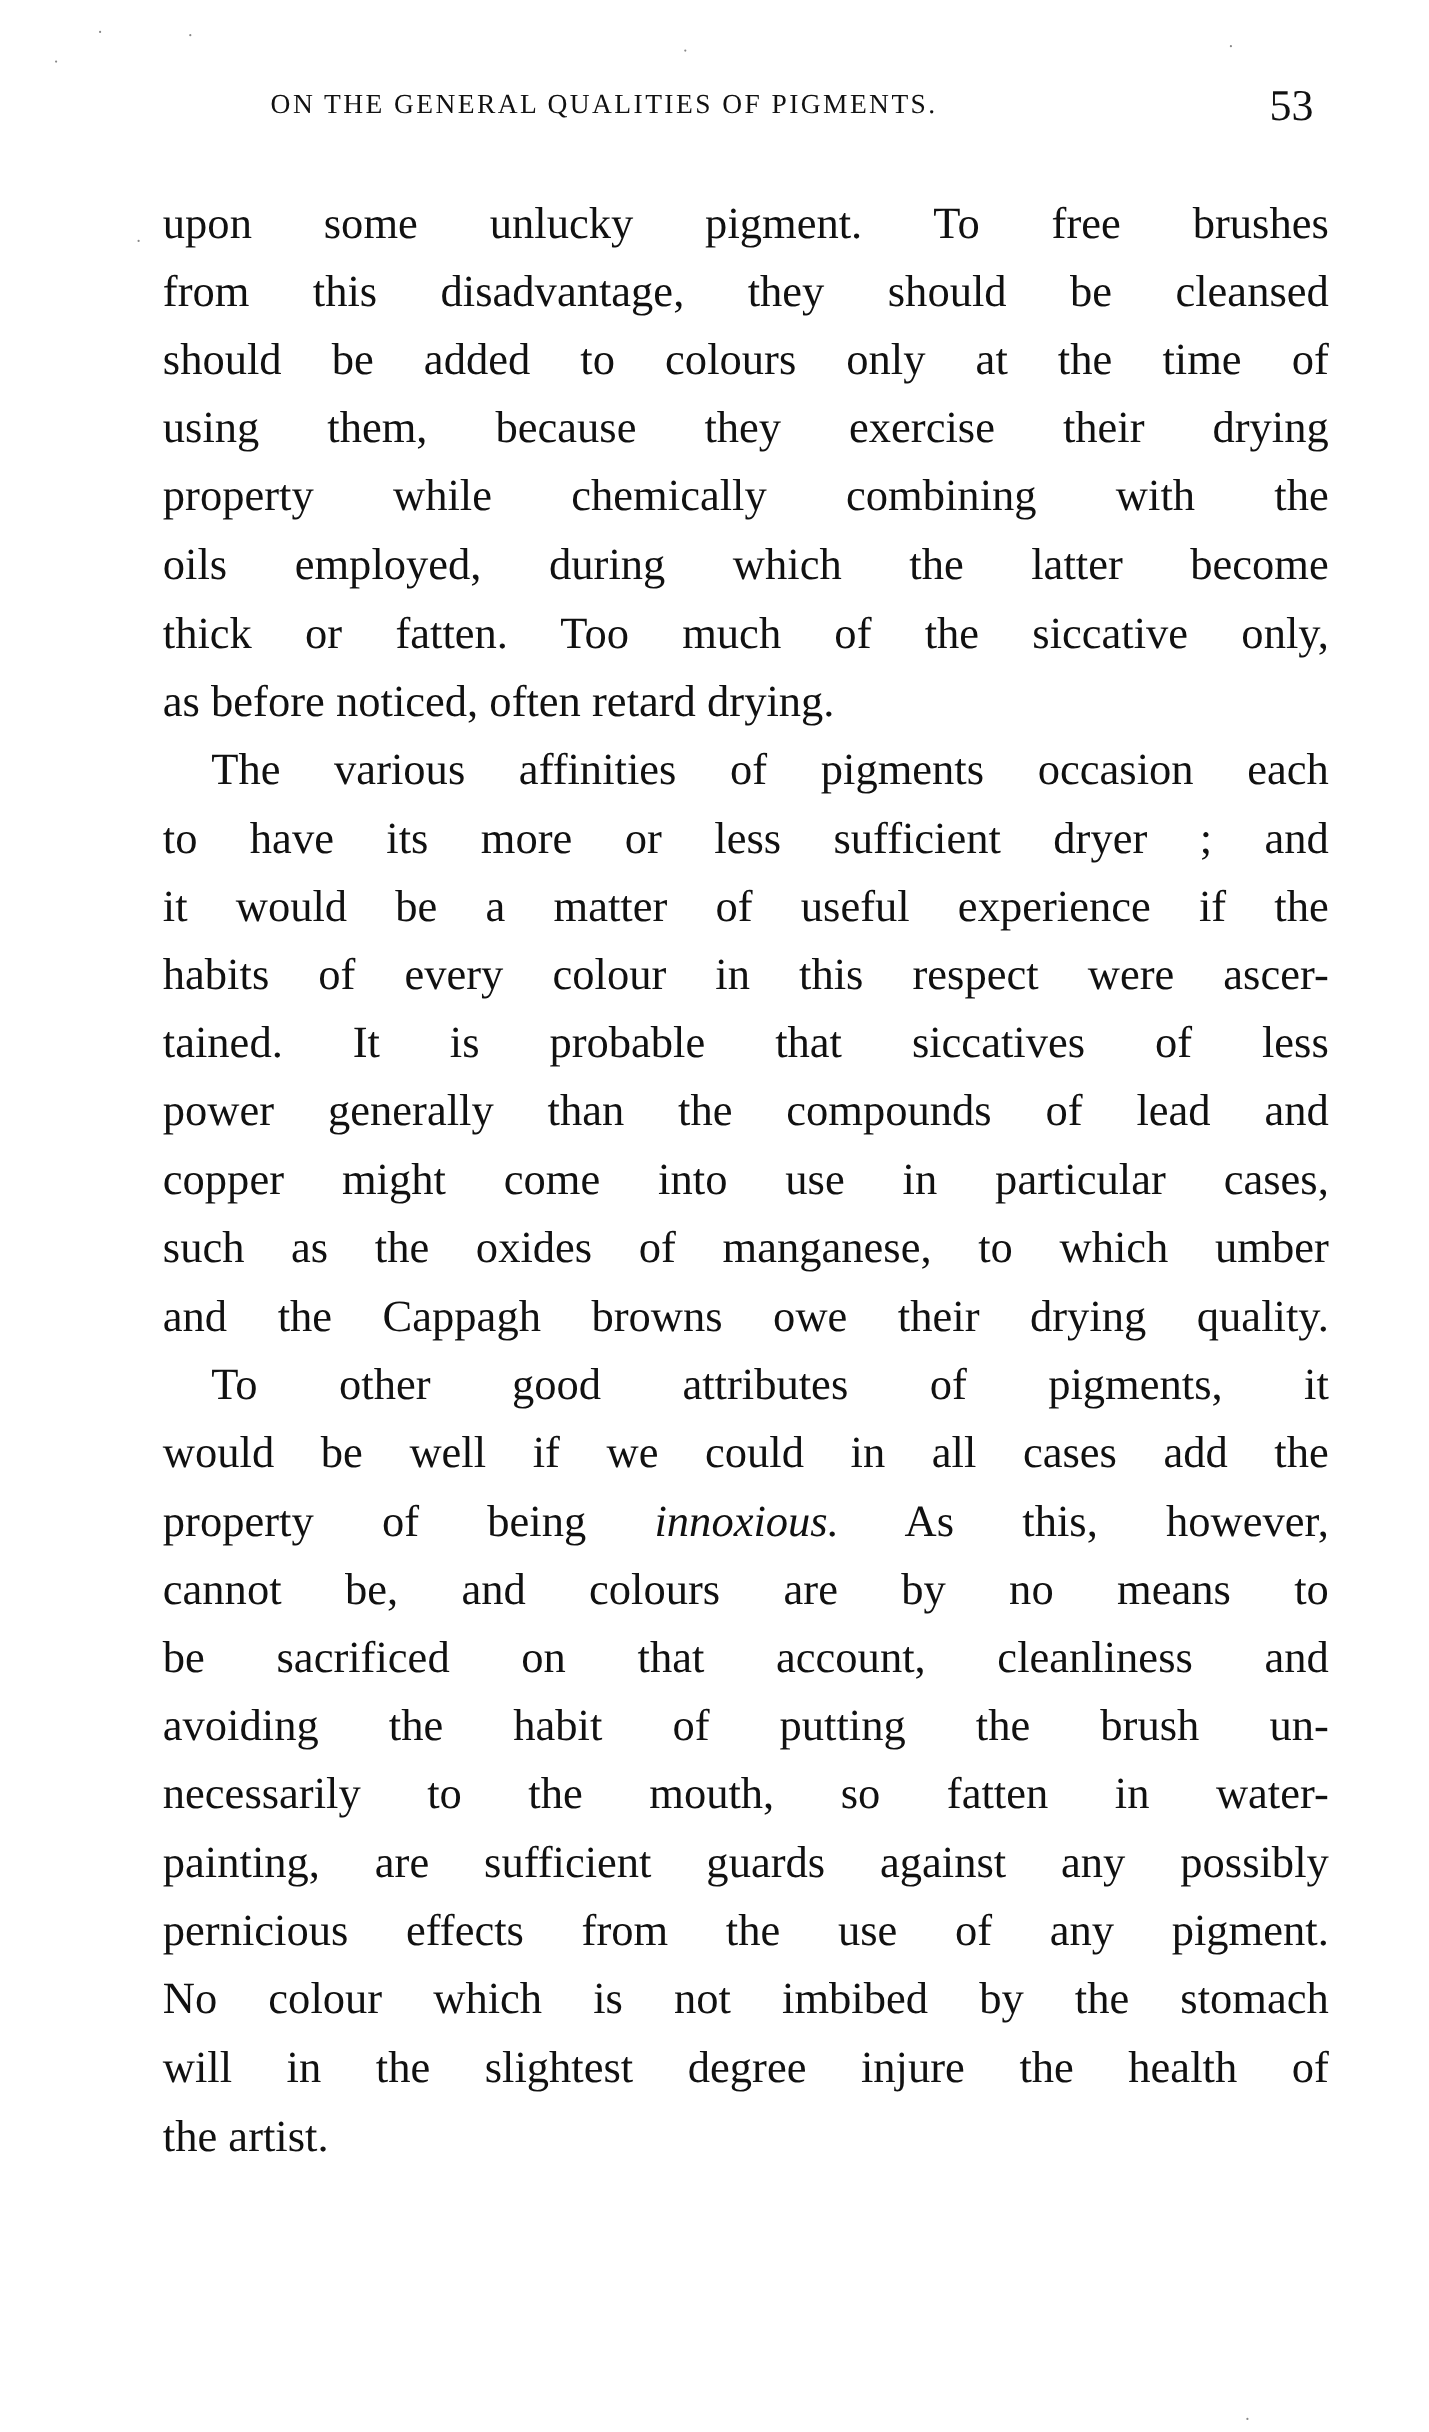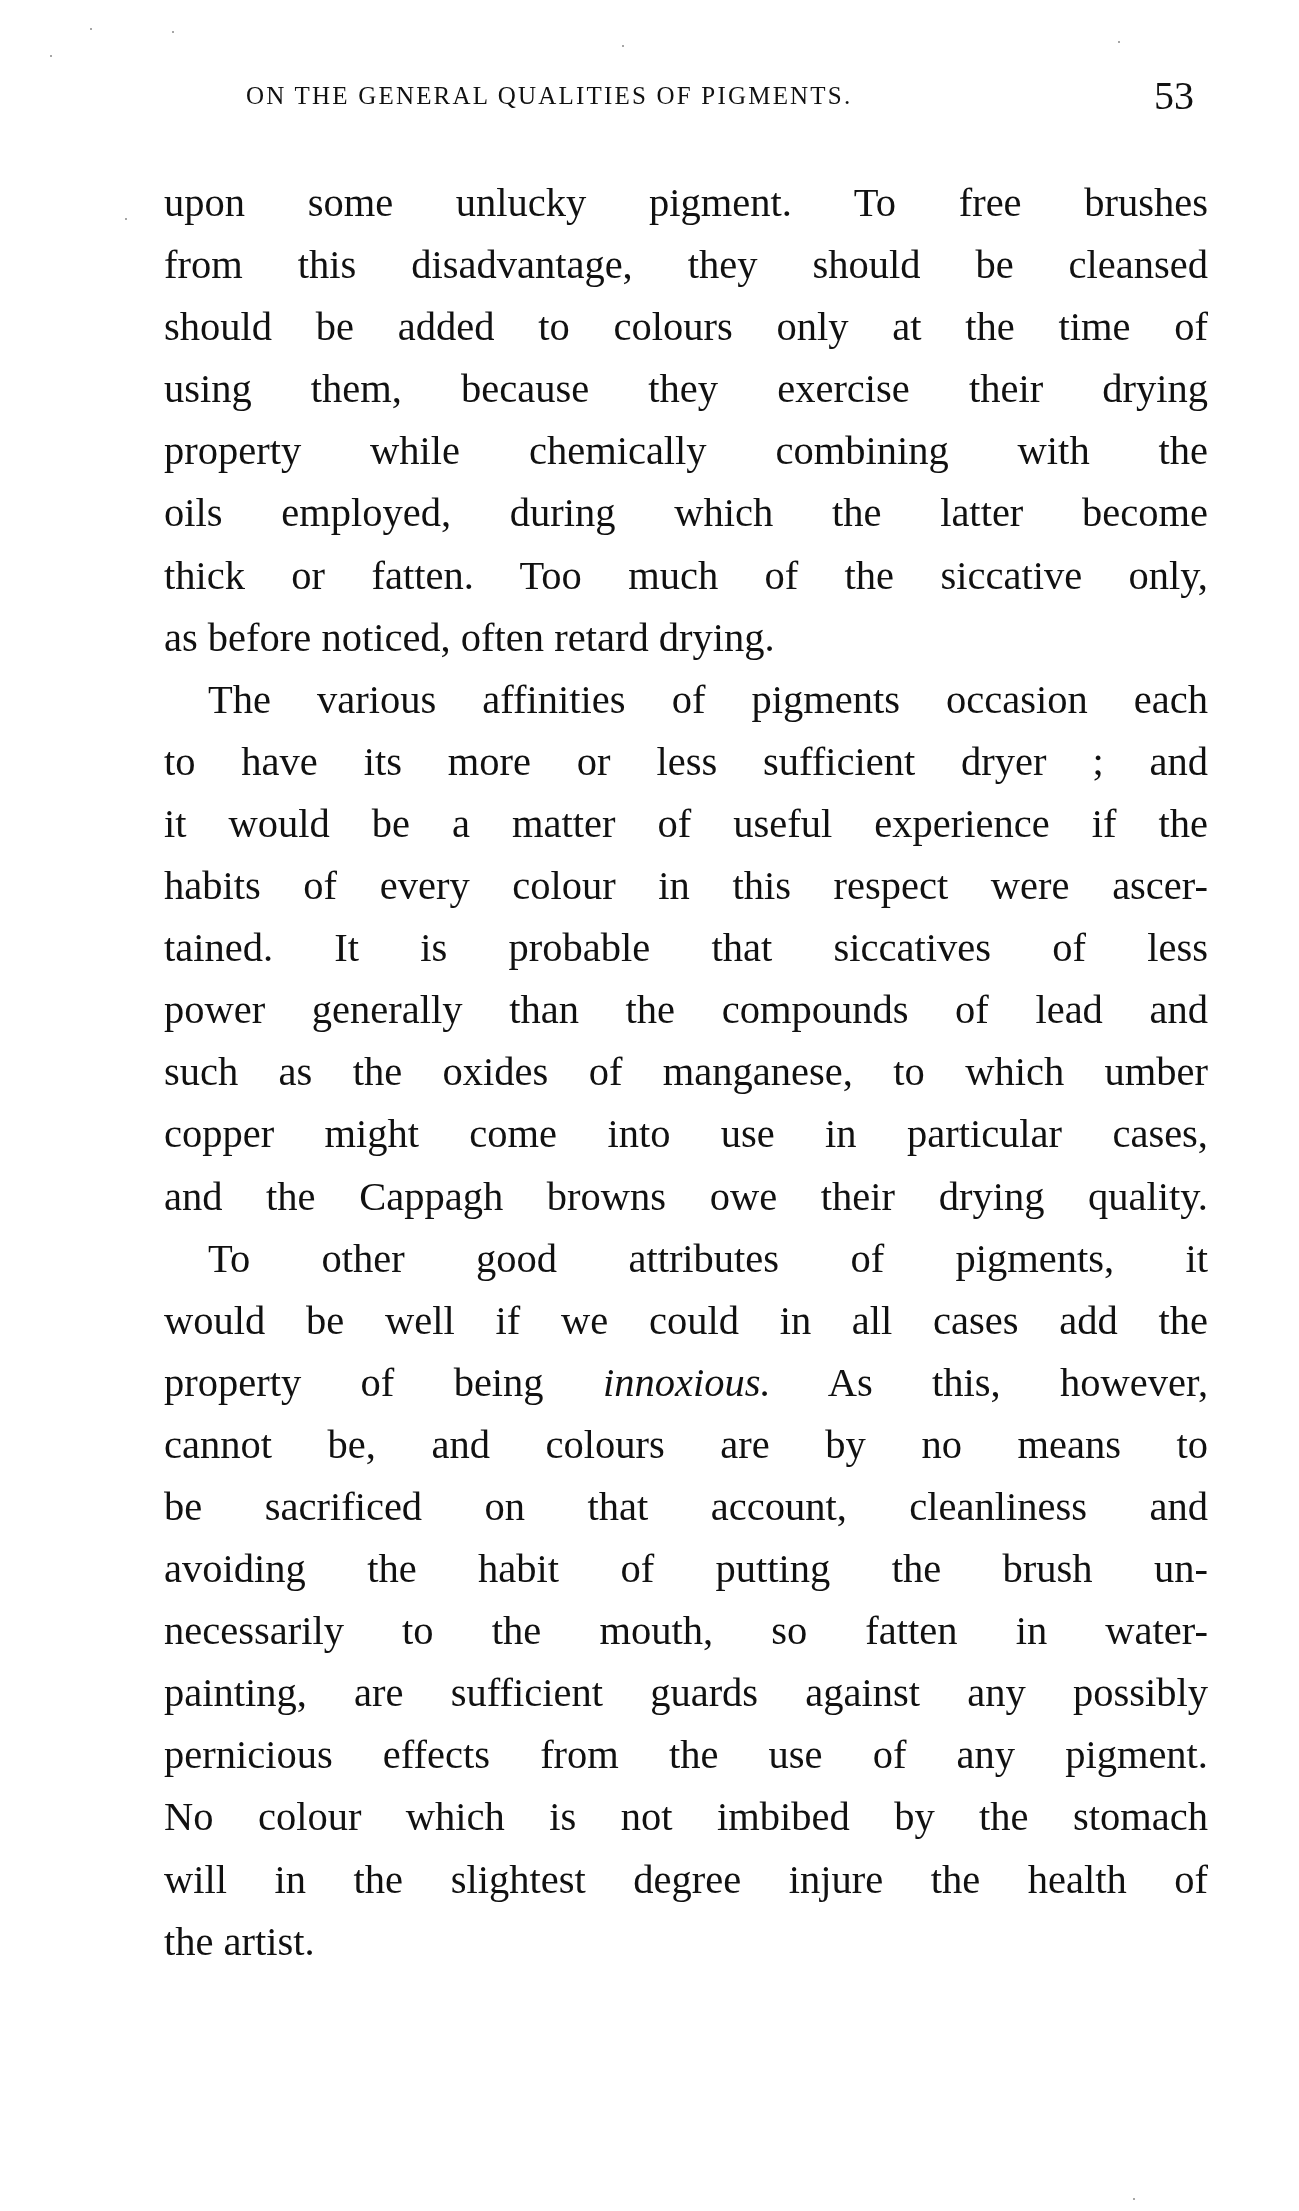--- a/index.html
+++ b/index.html
@@ -3,21 +3,21 @@
 <meta charset="utf-8">
 <style>
   html, body { margin:0; padding:0; background:#ffffff; }
   body { width:1299px; height:2211px; position:relative; overflow:hidden;
          font-family:"Liberation Serif","DejaVu Serif",serif; color:#111111; }
   .header { position:absolute; top:74px; left:246px; width:966px; height:40px; }
   .running-head { position:absolute; left:0; top:8px; font-size:25px; letter-spacing:2.2px; }
   .page-number { position:absolute; right:18px; top:-2px; font-size:40px; }
   .body { position:absolute; left:148px; top:172px; width:1060px; }
   .line { display:block; height:62.1px; line-height:62.1px; font-size:40.5px;
-          text-align:justify; text-align-last:justify; white-space:nowrap;margin-left:16px; }
+          text-align:justify; text-align-last:justify; white-space:nowrap; }
   .line.last { text-align-last:left; }
   .line.indent { padding-left:44px; }
   .line em { font-style:italic; }
   .speck { position:absolute; width:2px; height:2px; background:#888; border-radius:1px; }
 </style>
 </head>
 <body>
 
 <div class="header">
   <span class="running-head">ON THE GENERAL QUALITIES OF PIGMENTS.</span>
@@ -35,22 +35,22 @@
     <span class="line">thick or fatten. Too much of the siccative only,</span>
     <span class="line last">as before noticed, often retard drying.</span>
   </div>
   <div>
     <span class="line indent">The various affinities of pigments occasion each</span>
     <span class="line">to have its more or less sufficient dryer ; and</span>
     <span class="line">it would be a matter of useful experience if the</span>
     <span class="line">habits of every colour in this respect were ascer-</span>
     <span class="line">tained. It is probable that siccatives of less</span>
     <span class="line">power generally than the compounds of lead and</span>
+    <span class="line">copper might come into use in particular cases,</span>
     <span class="line">such as the oxides of manganese, to which umber</span>
-    <span class="line">copper might come into use in particular cases,</span>
     <span class="line">and the Cappagh browns owe their drying quality.</span>
   </div>
   <div>
     <span class="line indent">To other good attributes of pigments, it</span>
     <span class="line">would be well if we could in all cases add the</span>
     <span class="line"><span>property of being</span> <em>innoxious.</em> <span>As this, however,</span></span>
     <span class="line">cannot be, and colours are by no means to</span>
     <span class="line">be sacrificed on that account, cleanliness and</span>
     <span class="line">avoiding the habit of putting the brush un-</span>
     <span class="line">necessarily to the mouth, so fatten in water-</span>

